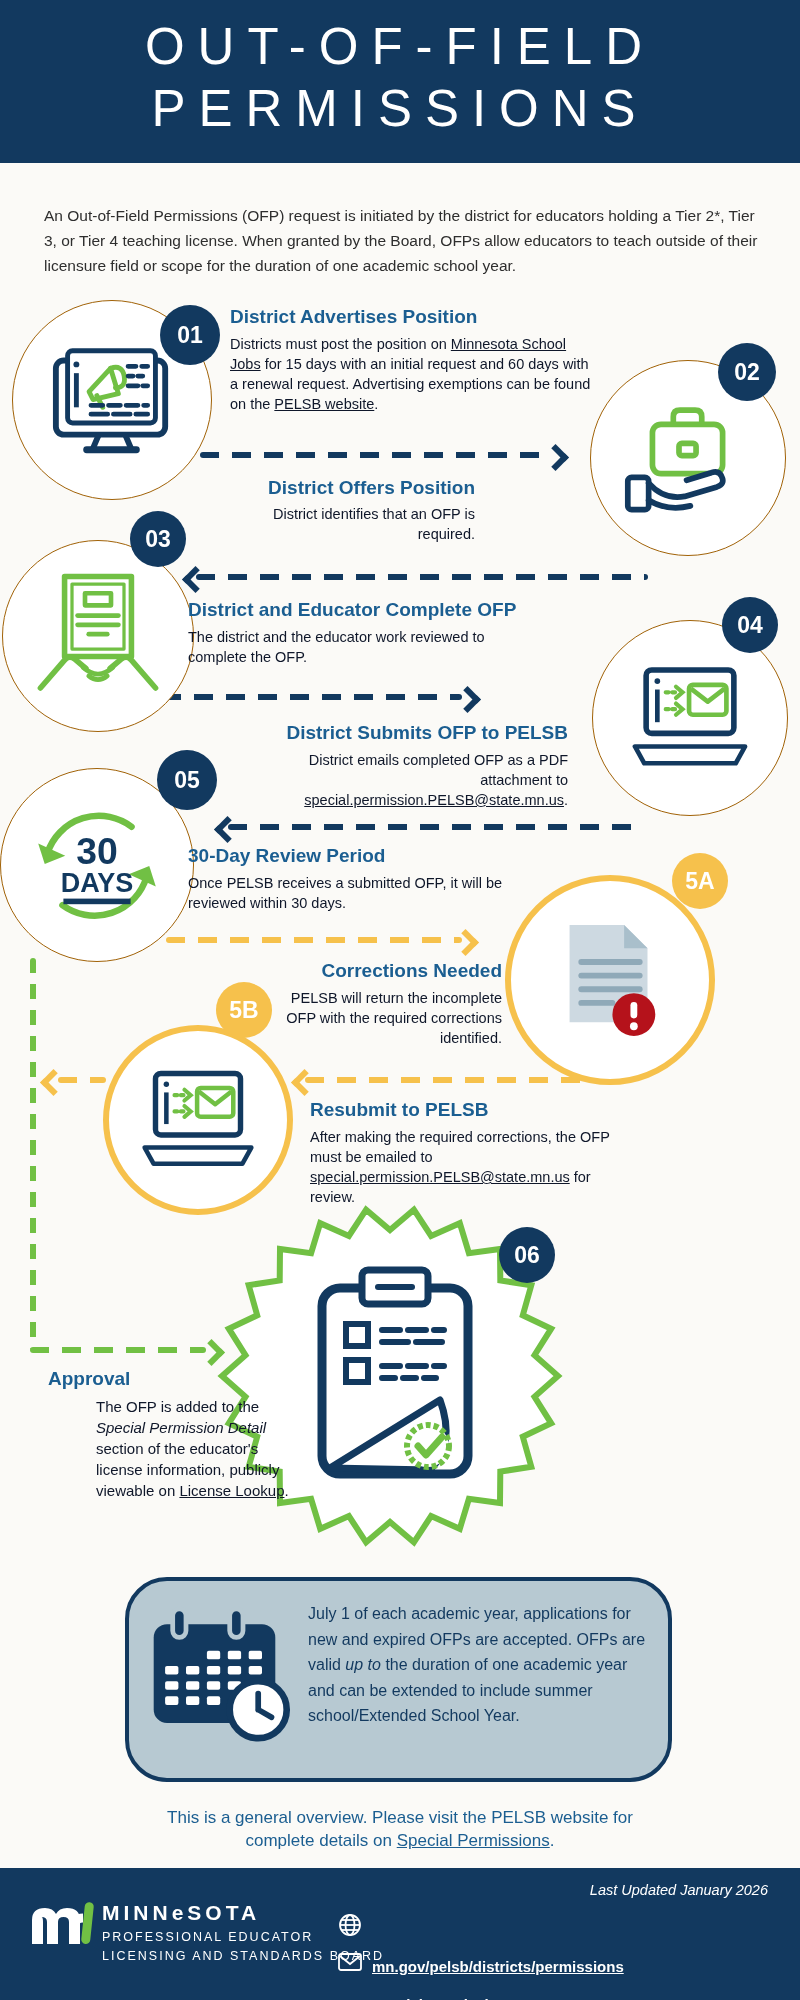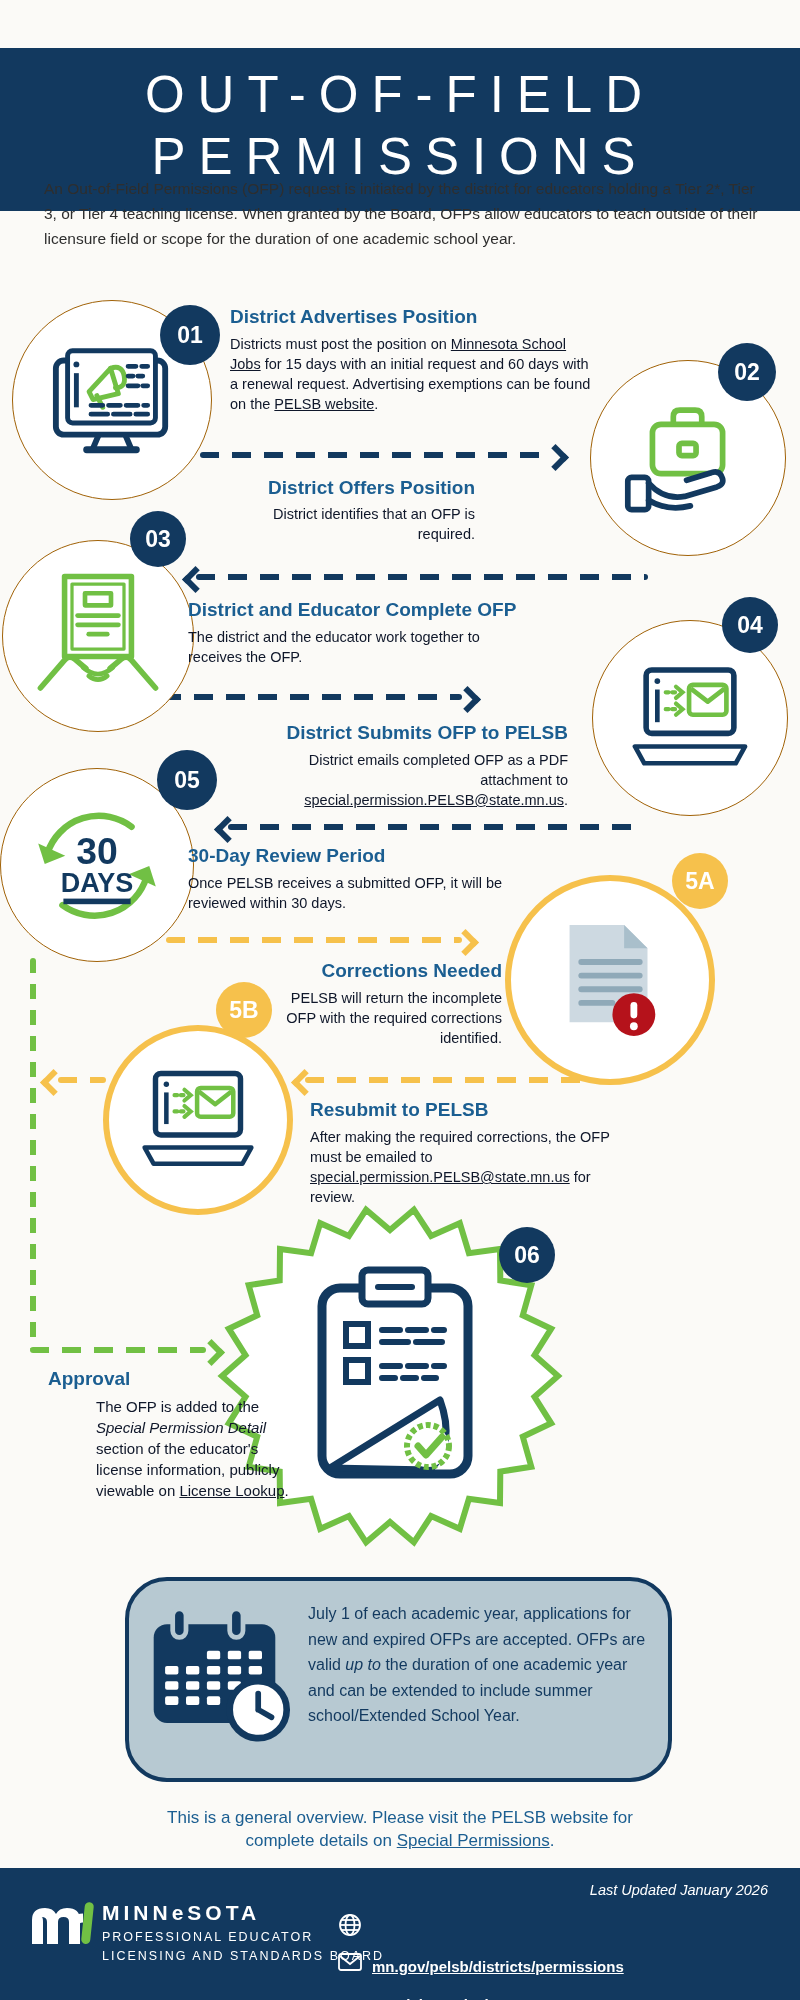--- a/index.html
+++ b/index.html
@@ -7,21 +7,21 @@
           font-family:"Liberation Sans",sans-serif;overflow:hidden;}
   .abs{position:absolute;}
   
   .bar{position:absolute;left:0;width:800px;background:#12395F;}
   .hdr-title{width:100%;text-align:center;color:#fff;font-size:51px;letter-spacing:13px;
              line-height:62px;font-weight:400;}
   
   .note{position:absolute;left:50%;transform:translateX(-50%);background:#71C044;color:#12395F;
         font-style:italic;font-weight:bold;font-size:15px;padding:4px 14px;white-space:nowrap;}
   
-  .intro{position:absolute;color:#2e2e2e;font-size:15.5px;line-height:25px;}
+  .intro{position:absolute;color:#2e2e2e;font-size:15.5px;line-height:25px;margin-top:27px;}
   
   .circle{position:absolute;border-radius:50%;background:#fff;border:1px solid #a16207;
           box-sizing:border-box;display:flex;align-items:center;justify-content:center;z-index:2;}
   .circle.yel{border-color:#F6C14C;border-width:6px;}
   .badge{position:absolute;border-radius:50%;background:#12395F;color:#fff;display:flex;
          align-items:center;justify-content:center;font-weight:bold;font-size:23px;z-index:5;}
   .badge.yel{background:#F6C14C;}
   
   .stitle{position:absolute;color:#1B5E91;font-size:19px;font-weight:bold;white-space:nowrap;z-index:3;}
   .sbody{position:absolute;color:#0f172a;font-size:14.5px;line-height:20px;z-index:3;}
@@ -47,21 +47,21 @@
   .org23{color:#fff;font-size:12.5px;letter-spacing:2px;margin-top:5px;}
   .updated{position:absolute;color:#fff;font-style:italic;font-size:14.5px;}
   .flink{position:absolute;color:#fff;font-size:15px;font-weight:bold;text-decoration:underline;margin-top:42px;}
   svg{display:block;}
 </style>
 </head>
 <body>
 
 <div class="canvas">
 
-  <div class="bar" style="top:0;height:163px;margin-top:48px;">
+  <div class="bar" style="top:0;height:163px;">
     <div class="hdr-title" style="padding-top:16px;">
       <div>OUT-OF-FIELD</div>
       <div>PERMISSIONS</div>
     </div>
   </div>
 
   <div class="intro" style="left:44px;top:176px;width:714px;">An Out-of-Field Permissions (OFP) request is initiated by the district for educators holding a Tier 2*, Tier 3, or Tier 4 teaching license. When granted by the Board, OFPs allow educators to teach outside of their licensure field or scope for the duration of one academic school year.</div>
 
 
   <div class="dash-h" style="--c:#12395F;left:200px;top:452px;width:350px;"></div>
@@ -146,21 +146,21 @@
         <line x1="60" y1="68" x2="80" y2="68" stroke-width="5"></line>
         <path d="M8 126 l26 -30 q5 -6 11 -1 l12 10" fill="none" stroke-width="6"></path>
         <path d="M132 126 l-26 -30 q-5 -6 -11 -1 l-12 10" fill="none" stroke-width="6"></path>
         <path d="M54 104 q16 14 32 0" fill="none" stroke-width="5"></path>
         <path d="M60 113 q10 8 20 0" fill="none" stroke-width="5"></path>
       </g>
     </svg>
   </div>
   <div class="badge" style="left:130px;top:511px;width:56px;height:56px;">03</div>
   <div class="stitle" style="left:188px;top:599px;">District and Educator Complete OFP</div>
-  <div class="sbody" style="left:188px;top:627px;width:340px;">The district and the educator work together to receives the OFP.</div>
+  <div class="sbody" style="left:188px;top:627px;width:340px;">The district and the educator work reviewed to complete the OFP.</div>
 
   <div class="circle" style="left:592px;top:620px;width:196px;height:196px;">
     <svg width="140" height="108" viewBox="0 0 150 115">
       <rect x="28" y="6" width="94" height="68" rx="6" fill="#fff" stroke="#12395F" stroke-width="6"></rect>
       <path d="M16 88 h118 l-10 18 H26 Z" fill="#fff" stroke="#12395F" stroke-width="5" stroke-linejoin="round"></path>
       <circle cx="40" cy="18" r="3" fill="#12395F"></circle>
       <line x1="40" y1="27" x2="40" y2="62" stroke="#12395F" stroke-width="5"></line>
       <g stroke="#71C044" stroke-width="4.5" fill="none" stroke-linecap="round">
         <line x1="49" y1="30" x2="63" y2="30" stroke-dasharray="3 4"></line>
         <path d="M60 24 l7 6 -7 6"></path>

